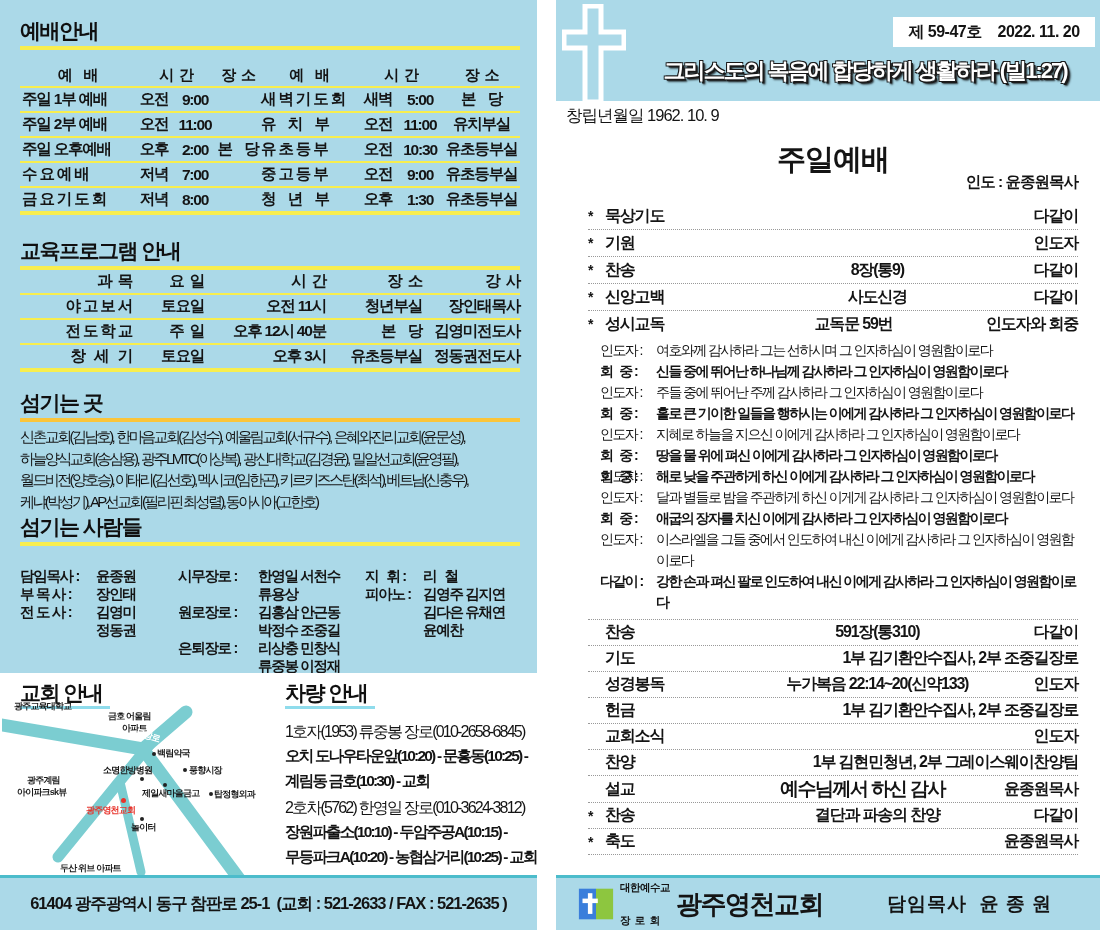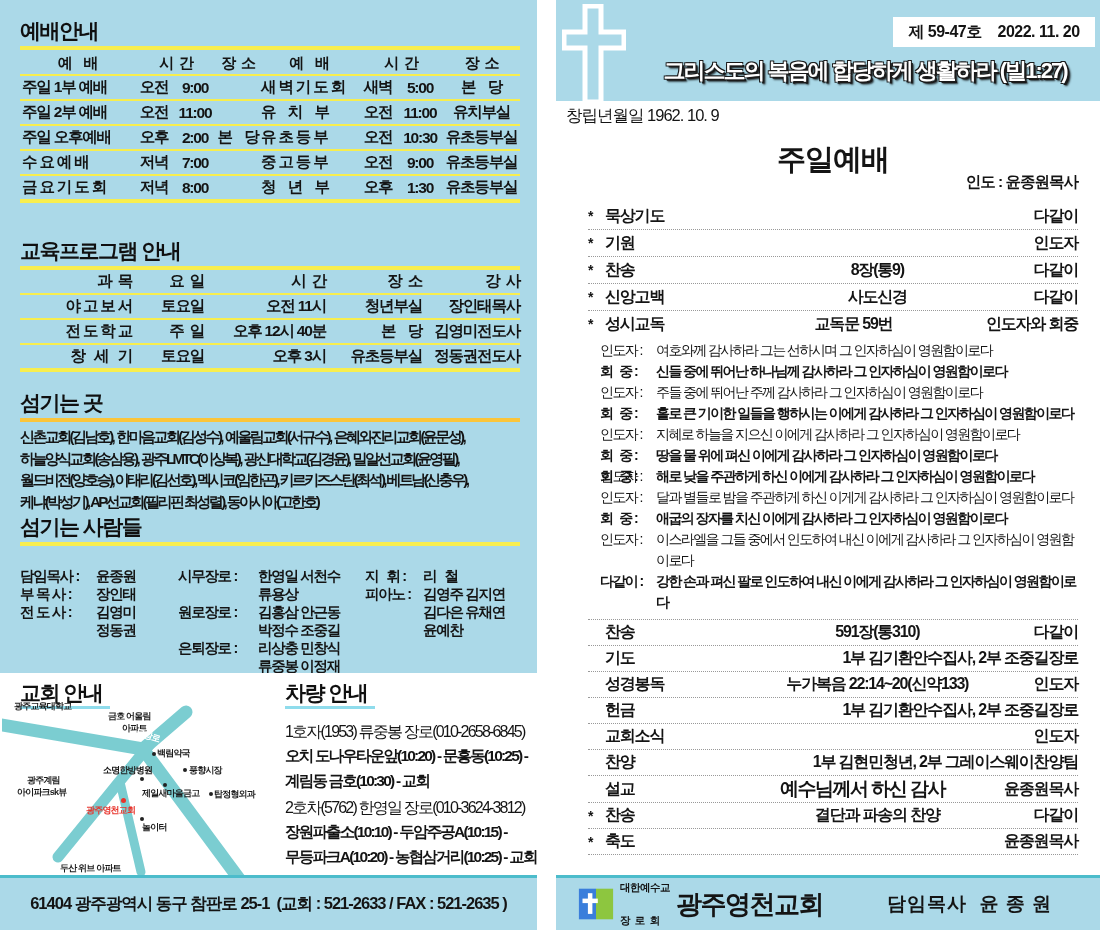--- a/index.html
+++ b/index.html
@@ -13,21 +13,21 @@
   .abs{position:absolute}
 
   
   .panel-left{position:absolute;left:0;top:0;width:537px;height:673px;
               background:var(--panel-blue);overflow:hidden}
   .lsec{position:absolute;left:20px;width:500px}
   h2.sec{margin:0;font-size:21px;font-weight:800;letter-spacing:-1.5px;line-height:26px;color:#101010}
   .rule{height:4px;background:var(--accent-yellow);margin-top:2px}
   .rule.orange{background:var(--accent-orange)}
 
-  .wtable{margin-top:2px}
+  .wtable{margin-top:14px}
   .whead,.wrow{display:grid;grid-template-columns:115px 38px 44px 42px 100px 38px 46px 77px;
                align-items:center;font-weight:700;font-size:15.5px;letter-spacing:-1.2px;
                border-bottom:2px solid var(--accent-yellow);white-space:pre}
   .whead{min-height:22px;font-size:15px}
   .wrow{min-height:23px}
   .wrow:last-child{border-bottom:4px solid var(--accent-yellow)}
   .whead .h1{grid-column:1;text-align:center}
   .whead .h2{grid-column:2/span 2;text-align:center}
   .whead .h3{grid-column:4;text-align:center}
   .whead .h4{grid-column:5;text-align:center}
@@ -36,21 +36,21 @@
   .wrow .nm{text-align:left;padding-left:2px}
   .wrow .pd,.wrow .tm,.wrow .pl{text-align:center}
 
   .ehead,.erow{display:grid;grid-template-columns:112px 72px 122px 96px 98px;align-items:center;
                font-weight:700;font-size:15.5px;letter-spacing:-1.2px;text-align:right;
                border-bottom:2px solid var(--accent-yellow);white-space:pre}
   .ehead{min-height:23px}
   .erow{min-height:23px}
   .erow:last-child{border-bottom:4px solid var(--accent-yellow)}
 
-  .spline{font-size:15px;font-weight:700;letter-spacing:-2.6px;line-height:21.5px;white-space:pre}
+  .spline{font-size:15px;font-weight:400;letter-spacing:-2.6px;line-height:21.5px;white-space:pre}
   .splwrap{margin-top:4px}
 
   .pcols{position:relative;margin-top:21px;height:130px}
   .pcol{position:absolute;top:0}
   .pcol1{left:0}.pcol2{left:158px}.pcol3{left:345px}
   .pline{display:flex;font-size:14.5px;font-weight:700;letter-spacing:-1.3px;line-height:18px;white-space:pre}
   .pcol1 .plabel{width:76px}.pcol2 .plabel{width:80px}.pcol3 .plabel{width:58px}
 
   
   .rule-cyan{position:absolute;height:3px;background:var(--accent-cyan)}
@@ -357,21 +357,21 @@
       <div class="maplabel" style="left: 120px; top: 22px;">아파트</div>
       <div class="maplabel" style="left: 136px; top: 26px; transform: rotate(17deg); color: rgb(255, 255, 255);">군왕로</div>
       <div class="maplabel" style="left: 155px; top: 47px;">백림약국</div>
       <div class="maplabel" style="left: 101px; top: 64px;">소명한방병원</div>
       <div class="maplabel" style="left: 187px; top: 64px;">풍향시장</div>
       <div class="maplabel" style="left: 25px; top: 74px;">광주계림</div>
       <div class="maplabel" style="left: 15px; top: 86px;">아이파크sk뷰</div>
       <div class="maplabel" style="left: 140px; top: 87px;">제일새마을금고</div>
       <div class="maplabel" style="left: 212px; top: 88px;">탑정형외과</div>
       <div class="maplabel" style="left: 84px; top: 104px; color: rgb(232, 52, 44);">광주영천교회</div>
-      <div class="maplabel" style="left: 140px; top: 121px;">놀이터</div>
+      <div class="maplabel" style="left: 129px; top: 121px;">놀이터</div>
       <div class="maplabel" style="left: 226px; top: 116px; transform: rotate(55deg); color: rgb(255, 255, 255);">두암지구입구</div>
       <div class="maplabel" style="left: 58px; top: 162px;">두산  위브  아파트</div>
     </div>
 </div>
 
 <h2 class="sec abs" style="left:285px;top:680px">차량 안내</h2>
 <div class="rule-cyan" style="left:285px;top:706px;width:90px"></div>
 
 <div class="abs" style="left:285px;top:722px;width:250px">
   <div class="bus-title">1호자(1953) 류중봉 장로(010-2658-6845)</div>

